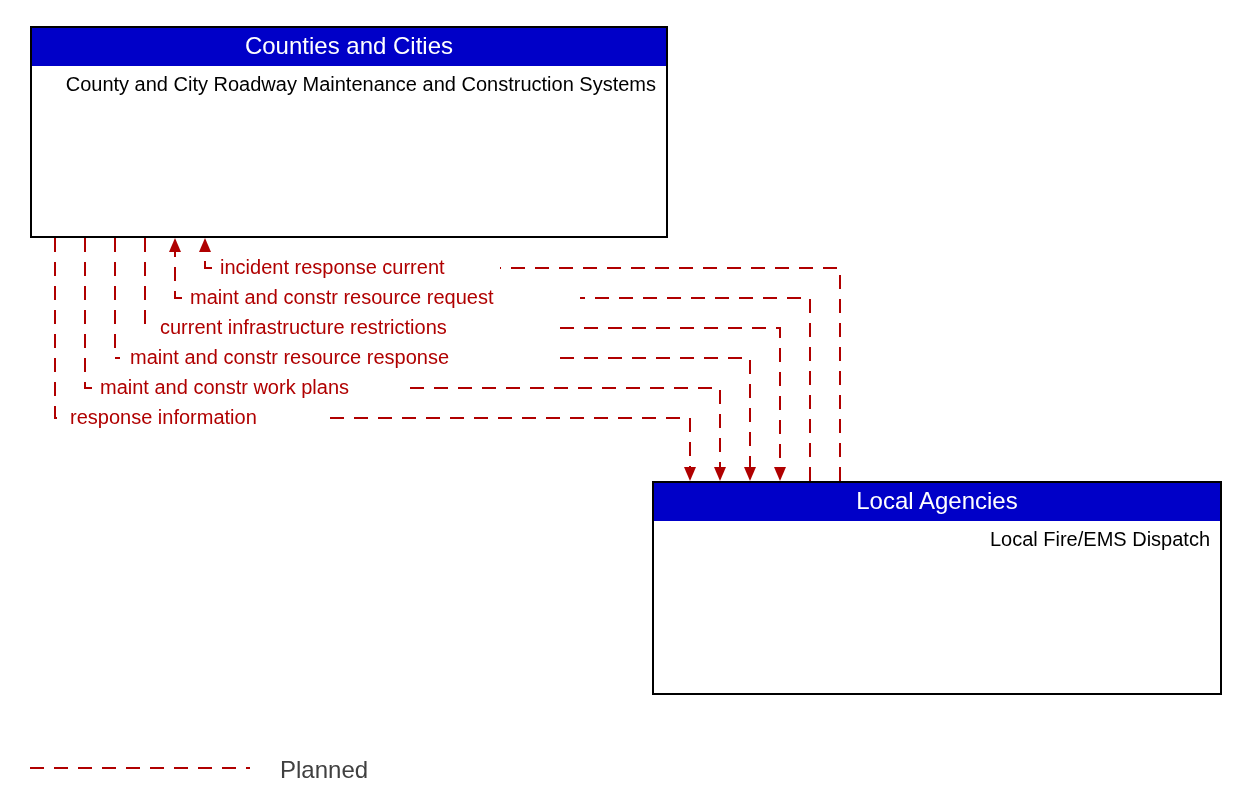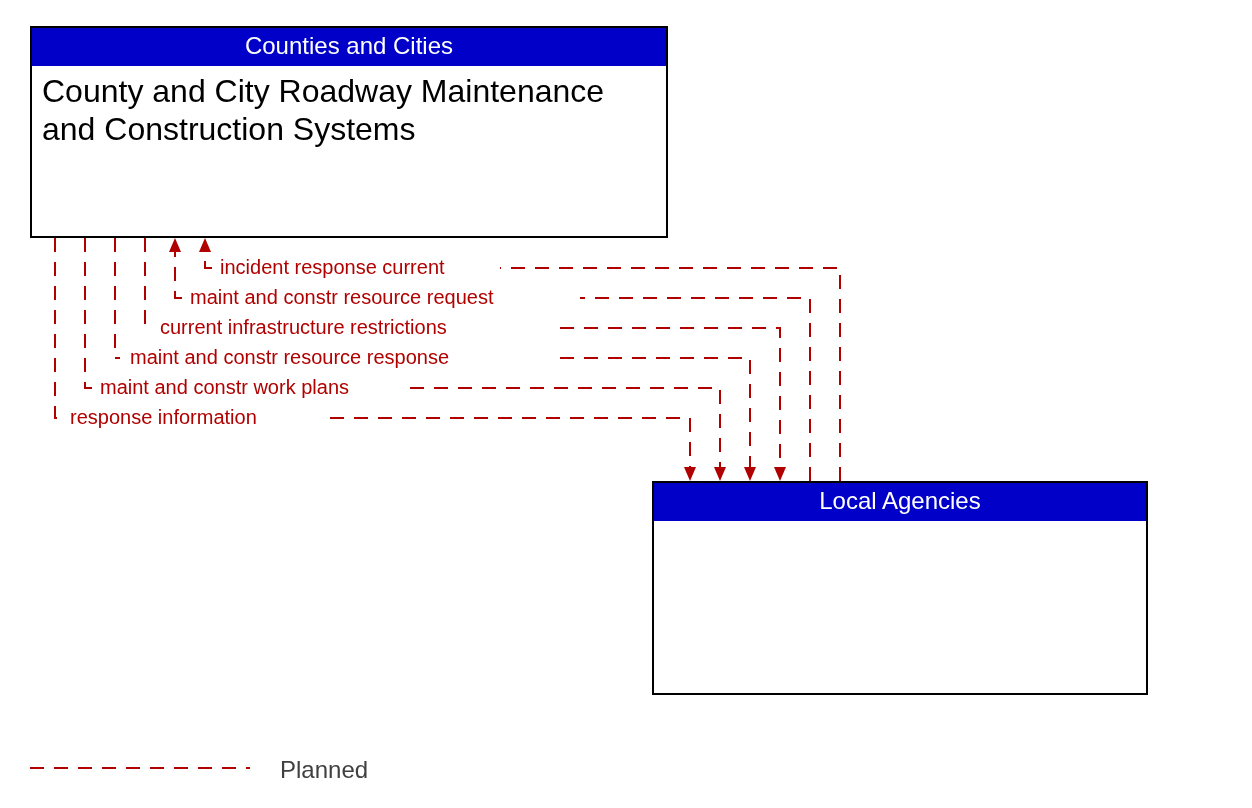--- a/index.html
+++ b/index.html
@@ -20,22 +20,22 @@
   .box-header {
     background: #0000c8;
     color: #fff;
     text-align: center;
     font-size: 24px;
     padding: 4px 6px 6px 6px;
     font-weight: normal;
   }
   .box-body {
     color: #000;
-    text-align: left;
-    font-size: 32px;
+    text-align: right;
+    font-size: 20px;
     padding: 6px 10px;
     line-height: 1.2;
   }
   .flow-label {
     position: absolute;
     color: #b00000;
     font-size: 20px;
     background: #fff;
     padding: 0 4px;
     white-space: nowrap;
@@ -64,22 +64,23 @@
   }
 </style>
 </head>
 <body>
 
 <div class="box" style="left:30px; top:26px; width:638px; height:212px;">
   <div class="box-header">Counties and Cities</div>
   <div class="box-body">County and City Roadway Maintenance and Construction Systems</div>
 </div>
 
-<div class="box" style="left:652px; top:481px; width:496px; height:214px;">
+<div class="box" style="left:652px; top:481px; width:570px; height:214px;">
   <div class="box-header">Local Agencies</div>
+  <div class="box-body">Local Fire/EMS Dispatch</div>
 </div>
 
 <svg class="conn">
 
   <defs>
     <marker id="arrowU" markerWidth="10" markerHeight="10" refX="5" refY="9" orient="auto">
       
     </marker>
   </defs>
 

